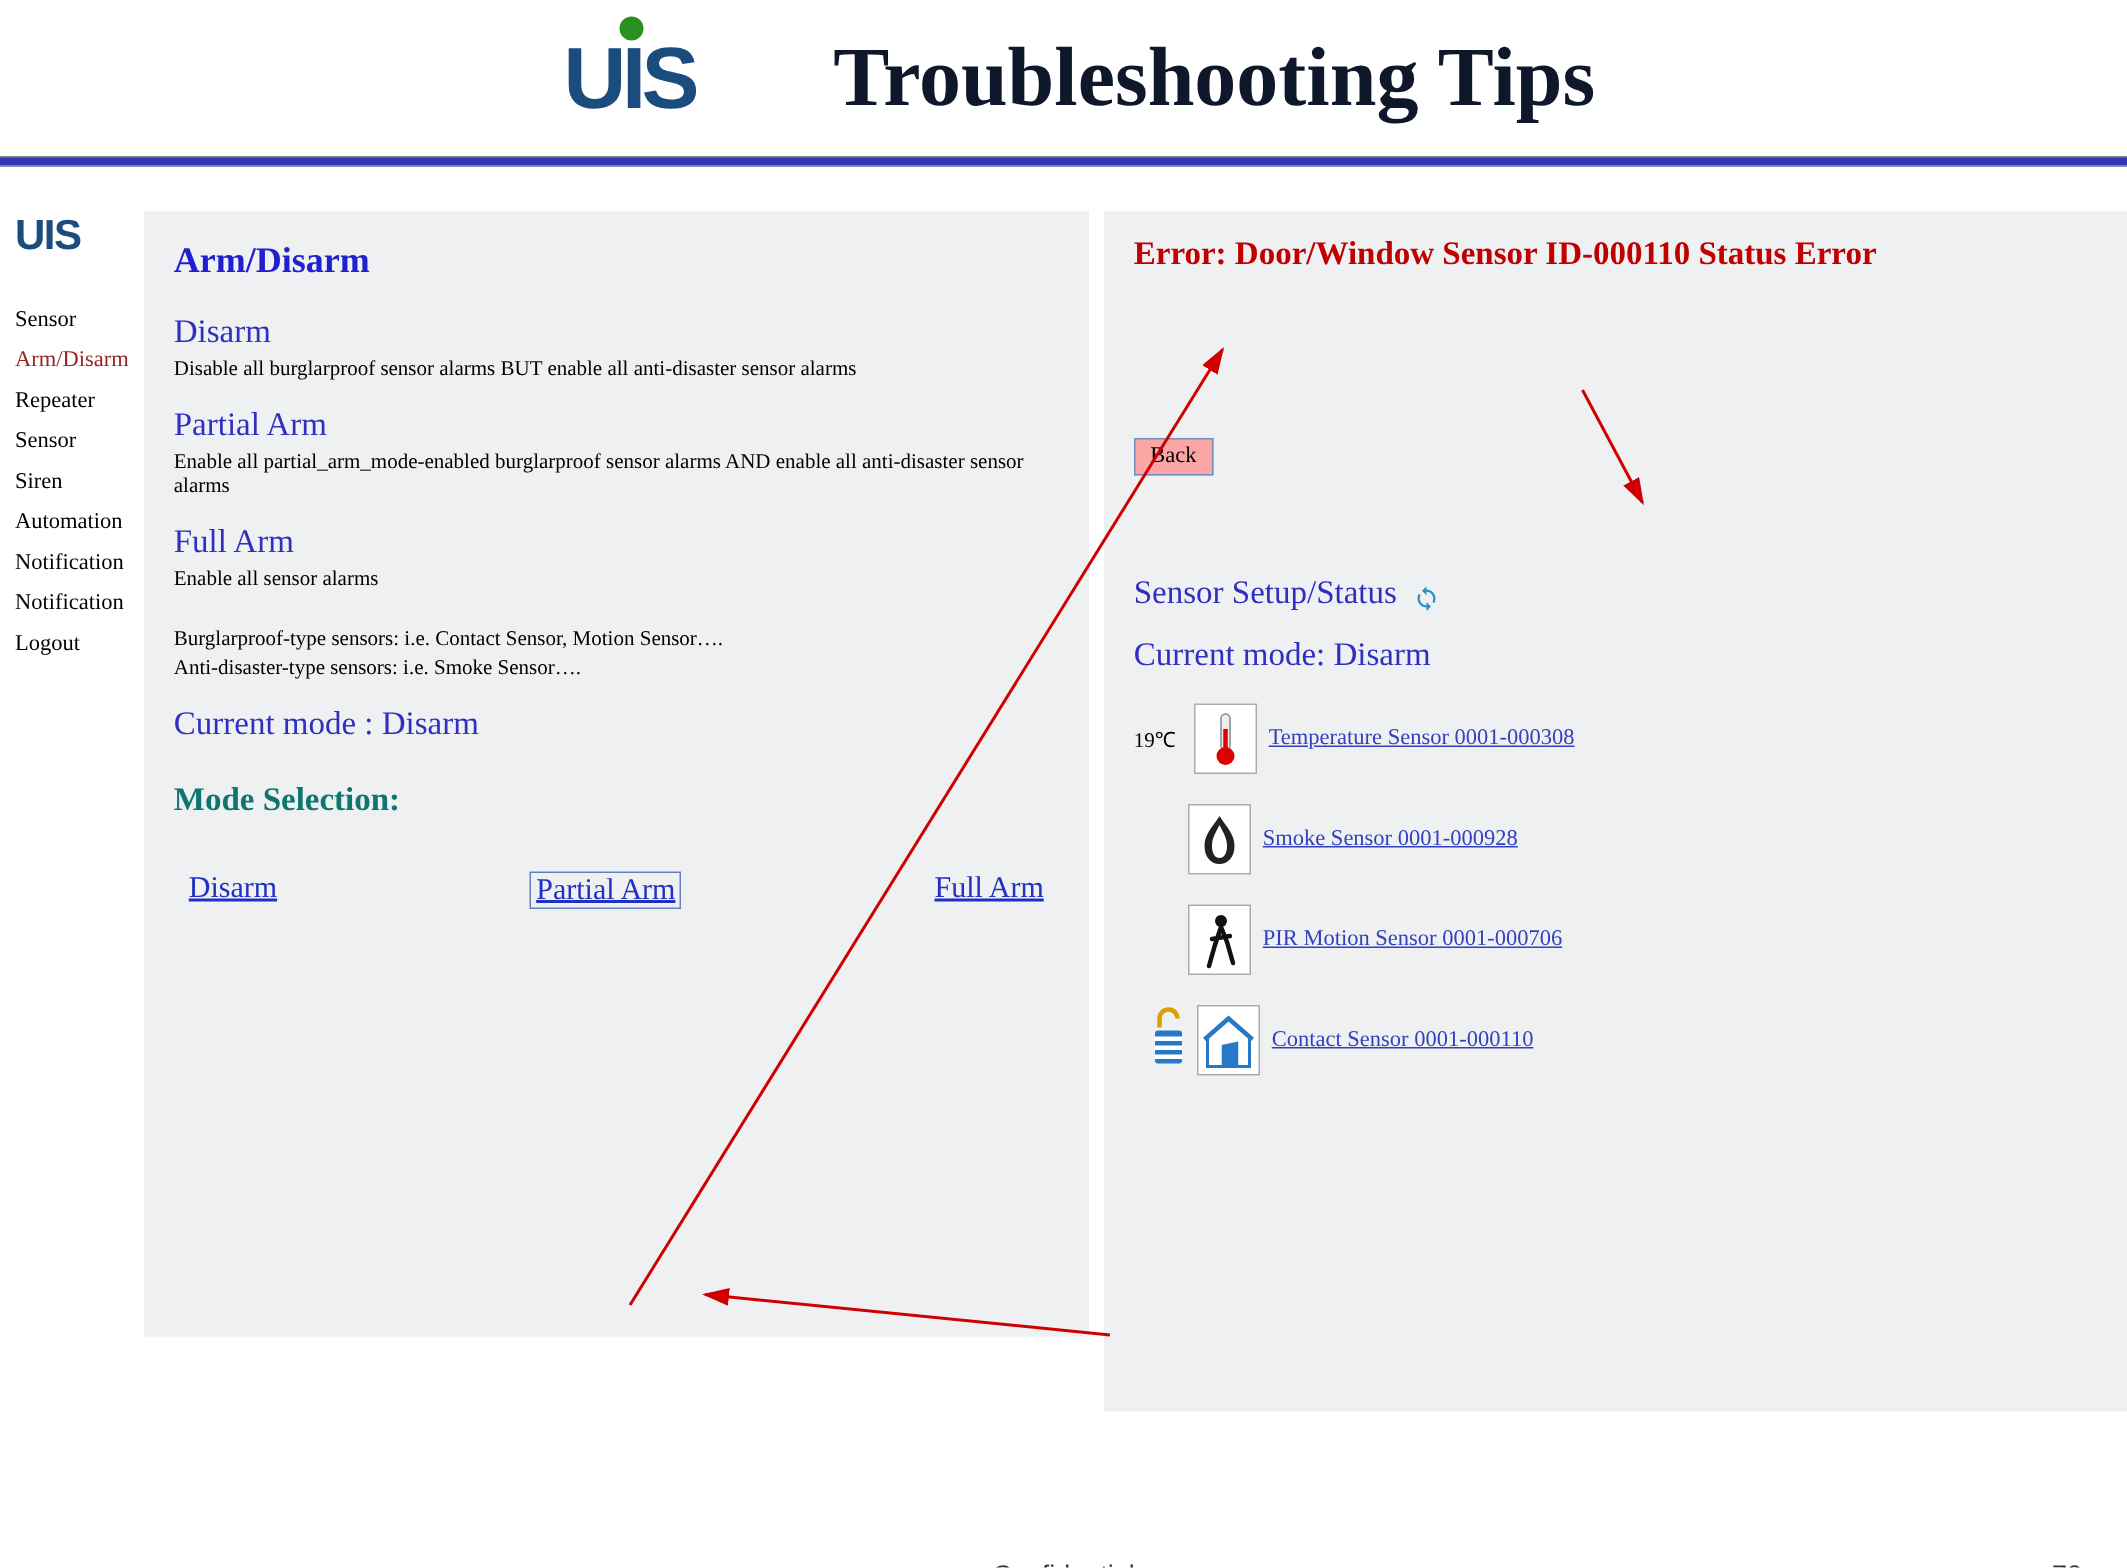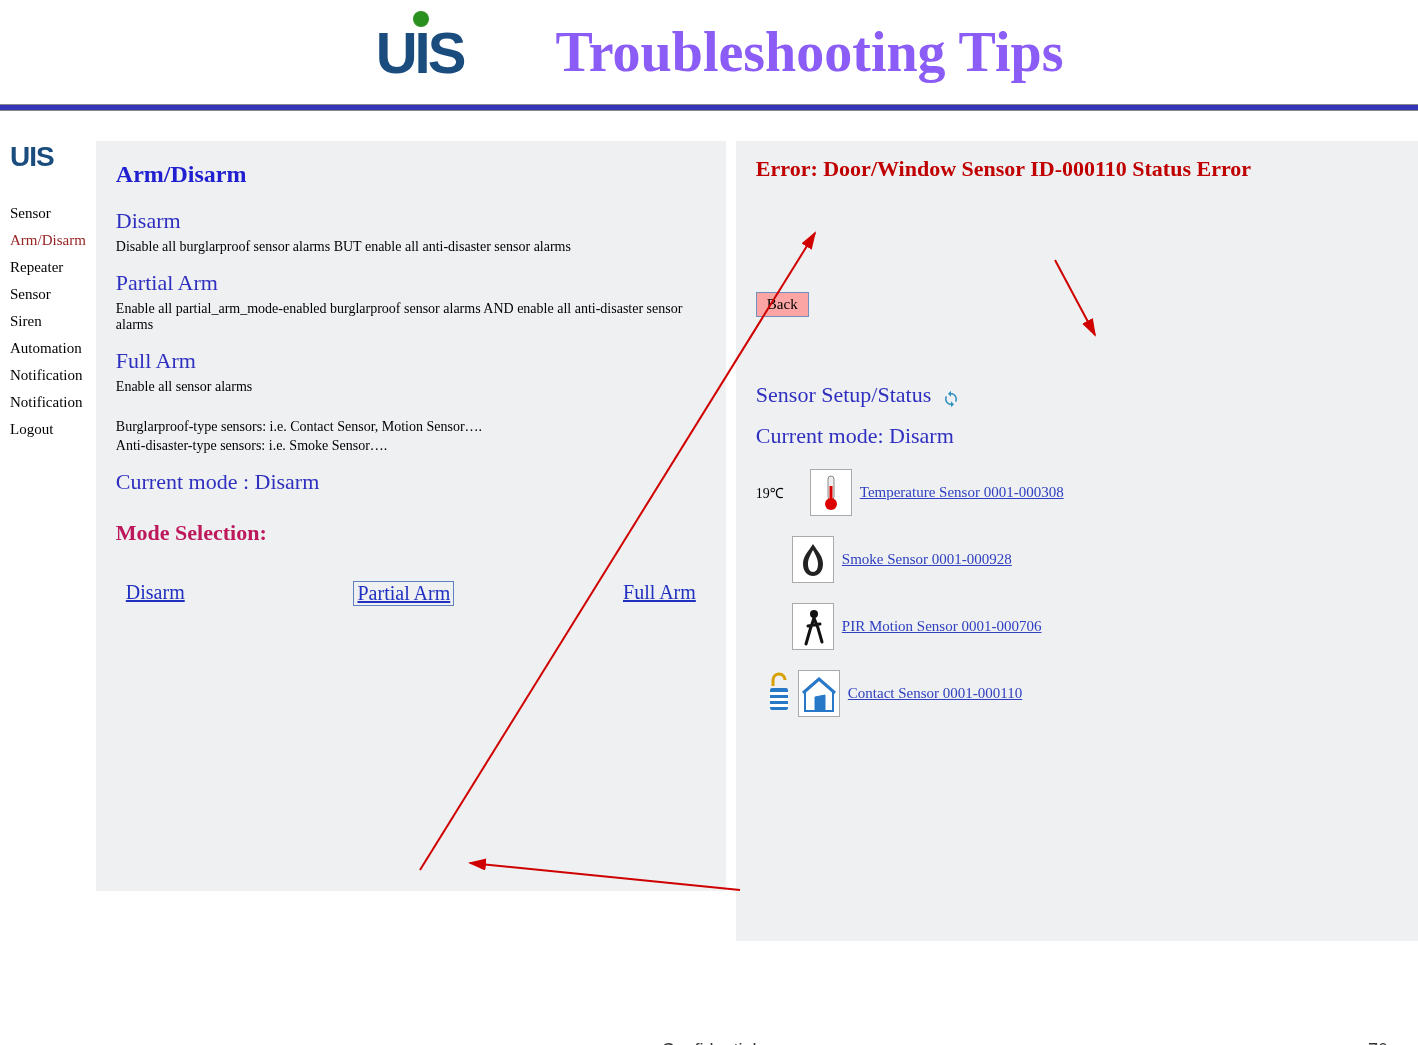--- a/index.html
+++ b/index.html
@@ -39,21 +39,21 @@
       left: 50%;
       transform: translateX(-50%);
       width: 16px;
       height: 16px;
       background: #2a9020;
       border-radius: 50%;
     }
     .title {
       font-size: 56px;
       font-weight: bold;
-      color: #8b5cf6;
+      color: #0f172a;
       margin-left: 71px;
     }
     .divider {
       height: 5px;
       background: #3434b8;
       border-top: 1px solid #888;
       border-bottom: 1px solid #888;
       margin: 0;
     }
     .content {
@@ -108,21 +108,21 @@
       font-size: 22px;
       margin: 15px 0 5px 0;
     }
     .desc {
       font-size: 14px;
       color: #000;
       margin: 3px 0;
     }
     .mode-label {
       font-weight: bold;
-      color: #be185d;
+      color: #0f766e;
       font-size: 22px;
       margin-top: 25px;
     }
     .mode-selection {
       display: flex;
       justify-content: space-between;
       margin-top: 35px;
       padding: 0 10px;
     }
     .mode-link {
@@ -181,21 +181,21 @@
       justify-content: center;
     }
     .sensor-link {
       color: #3040c0;
       text-decoration: underline;
       font-size: 15px;
       cursor: pointer;
     }
     .temp-label {
       font-size: 14px;
-      margin-right: 18px;
+      margin-right: 4px;
     }
     .arrows-svg {
       position: absolute;
       left: 0;
       top: 0;
       width: 1418px;
       height: 1045px;
       pointer-events: none;
     }
     .footer {

